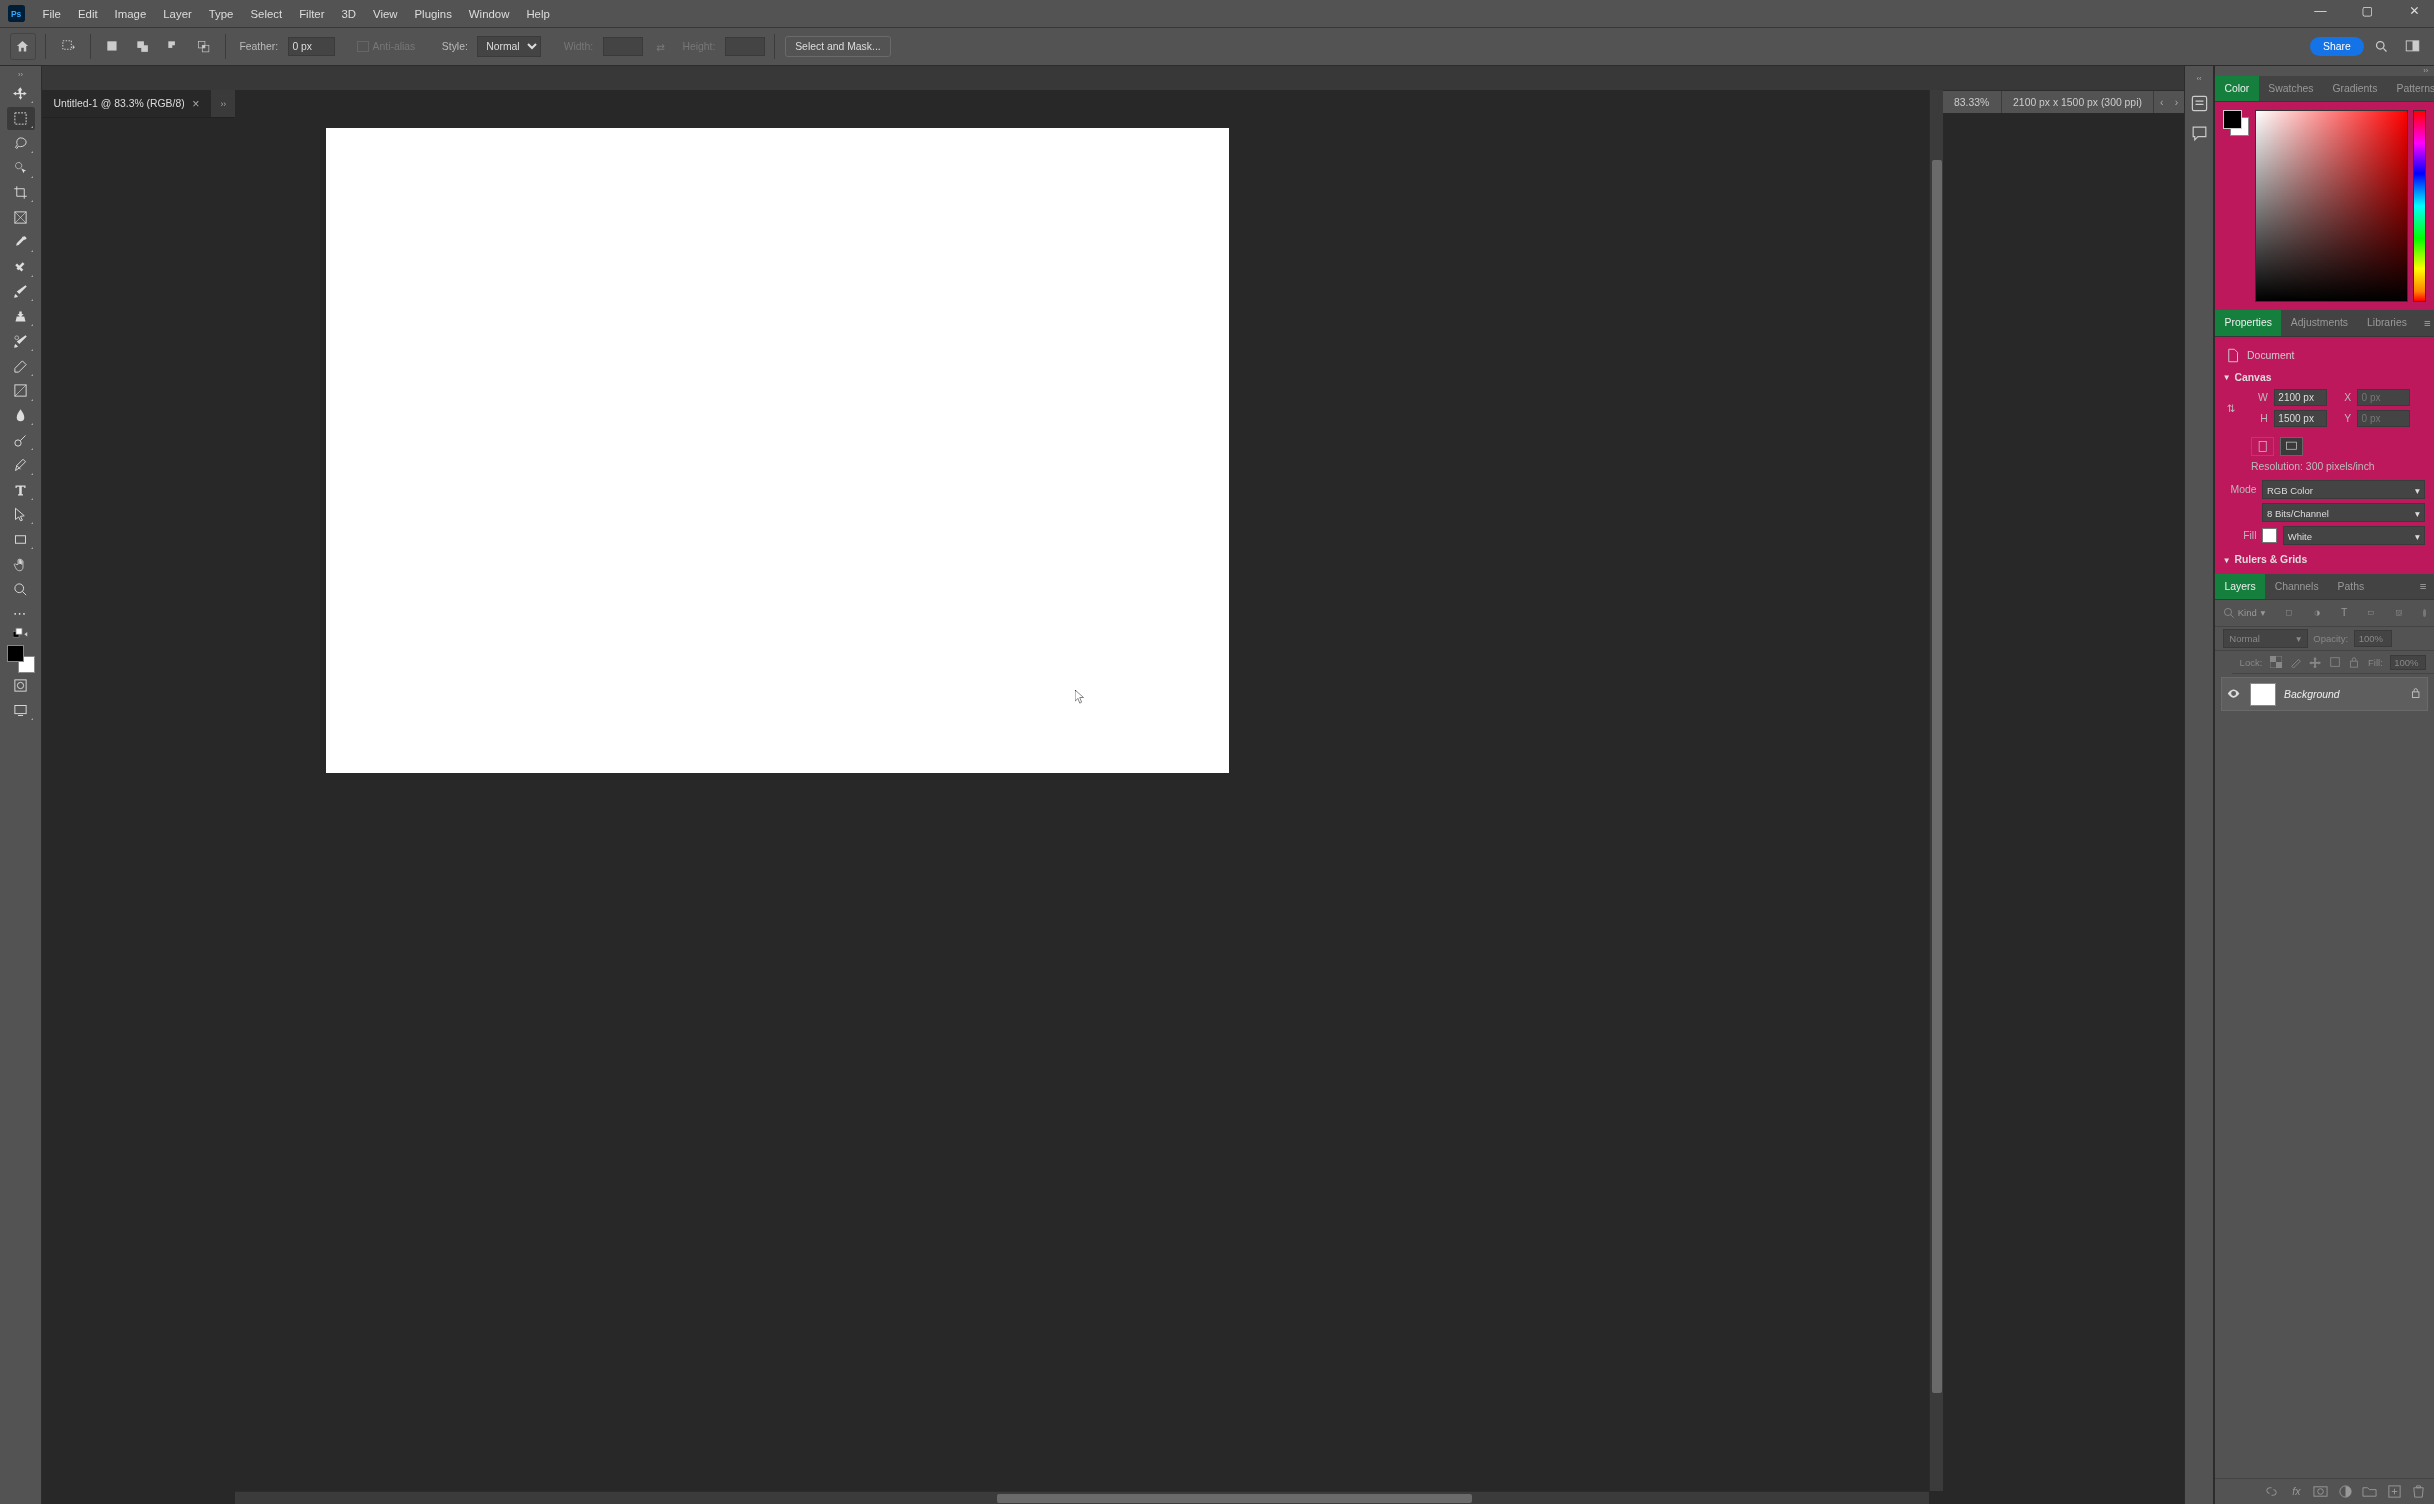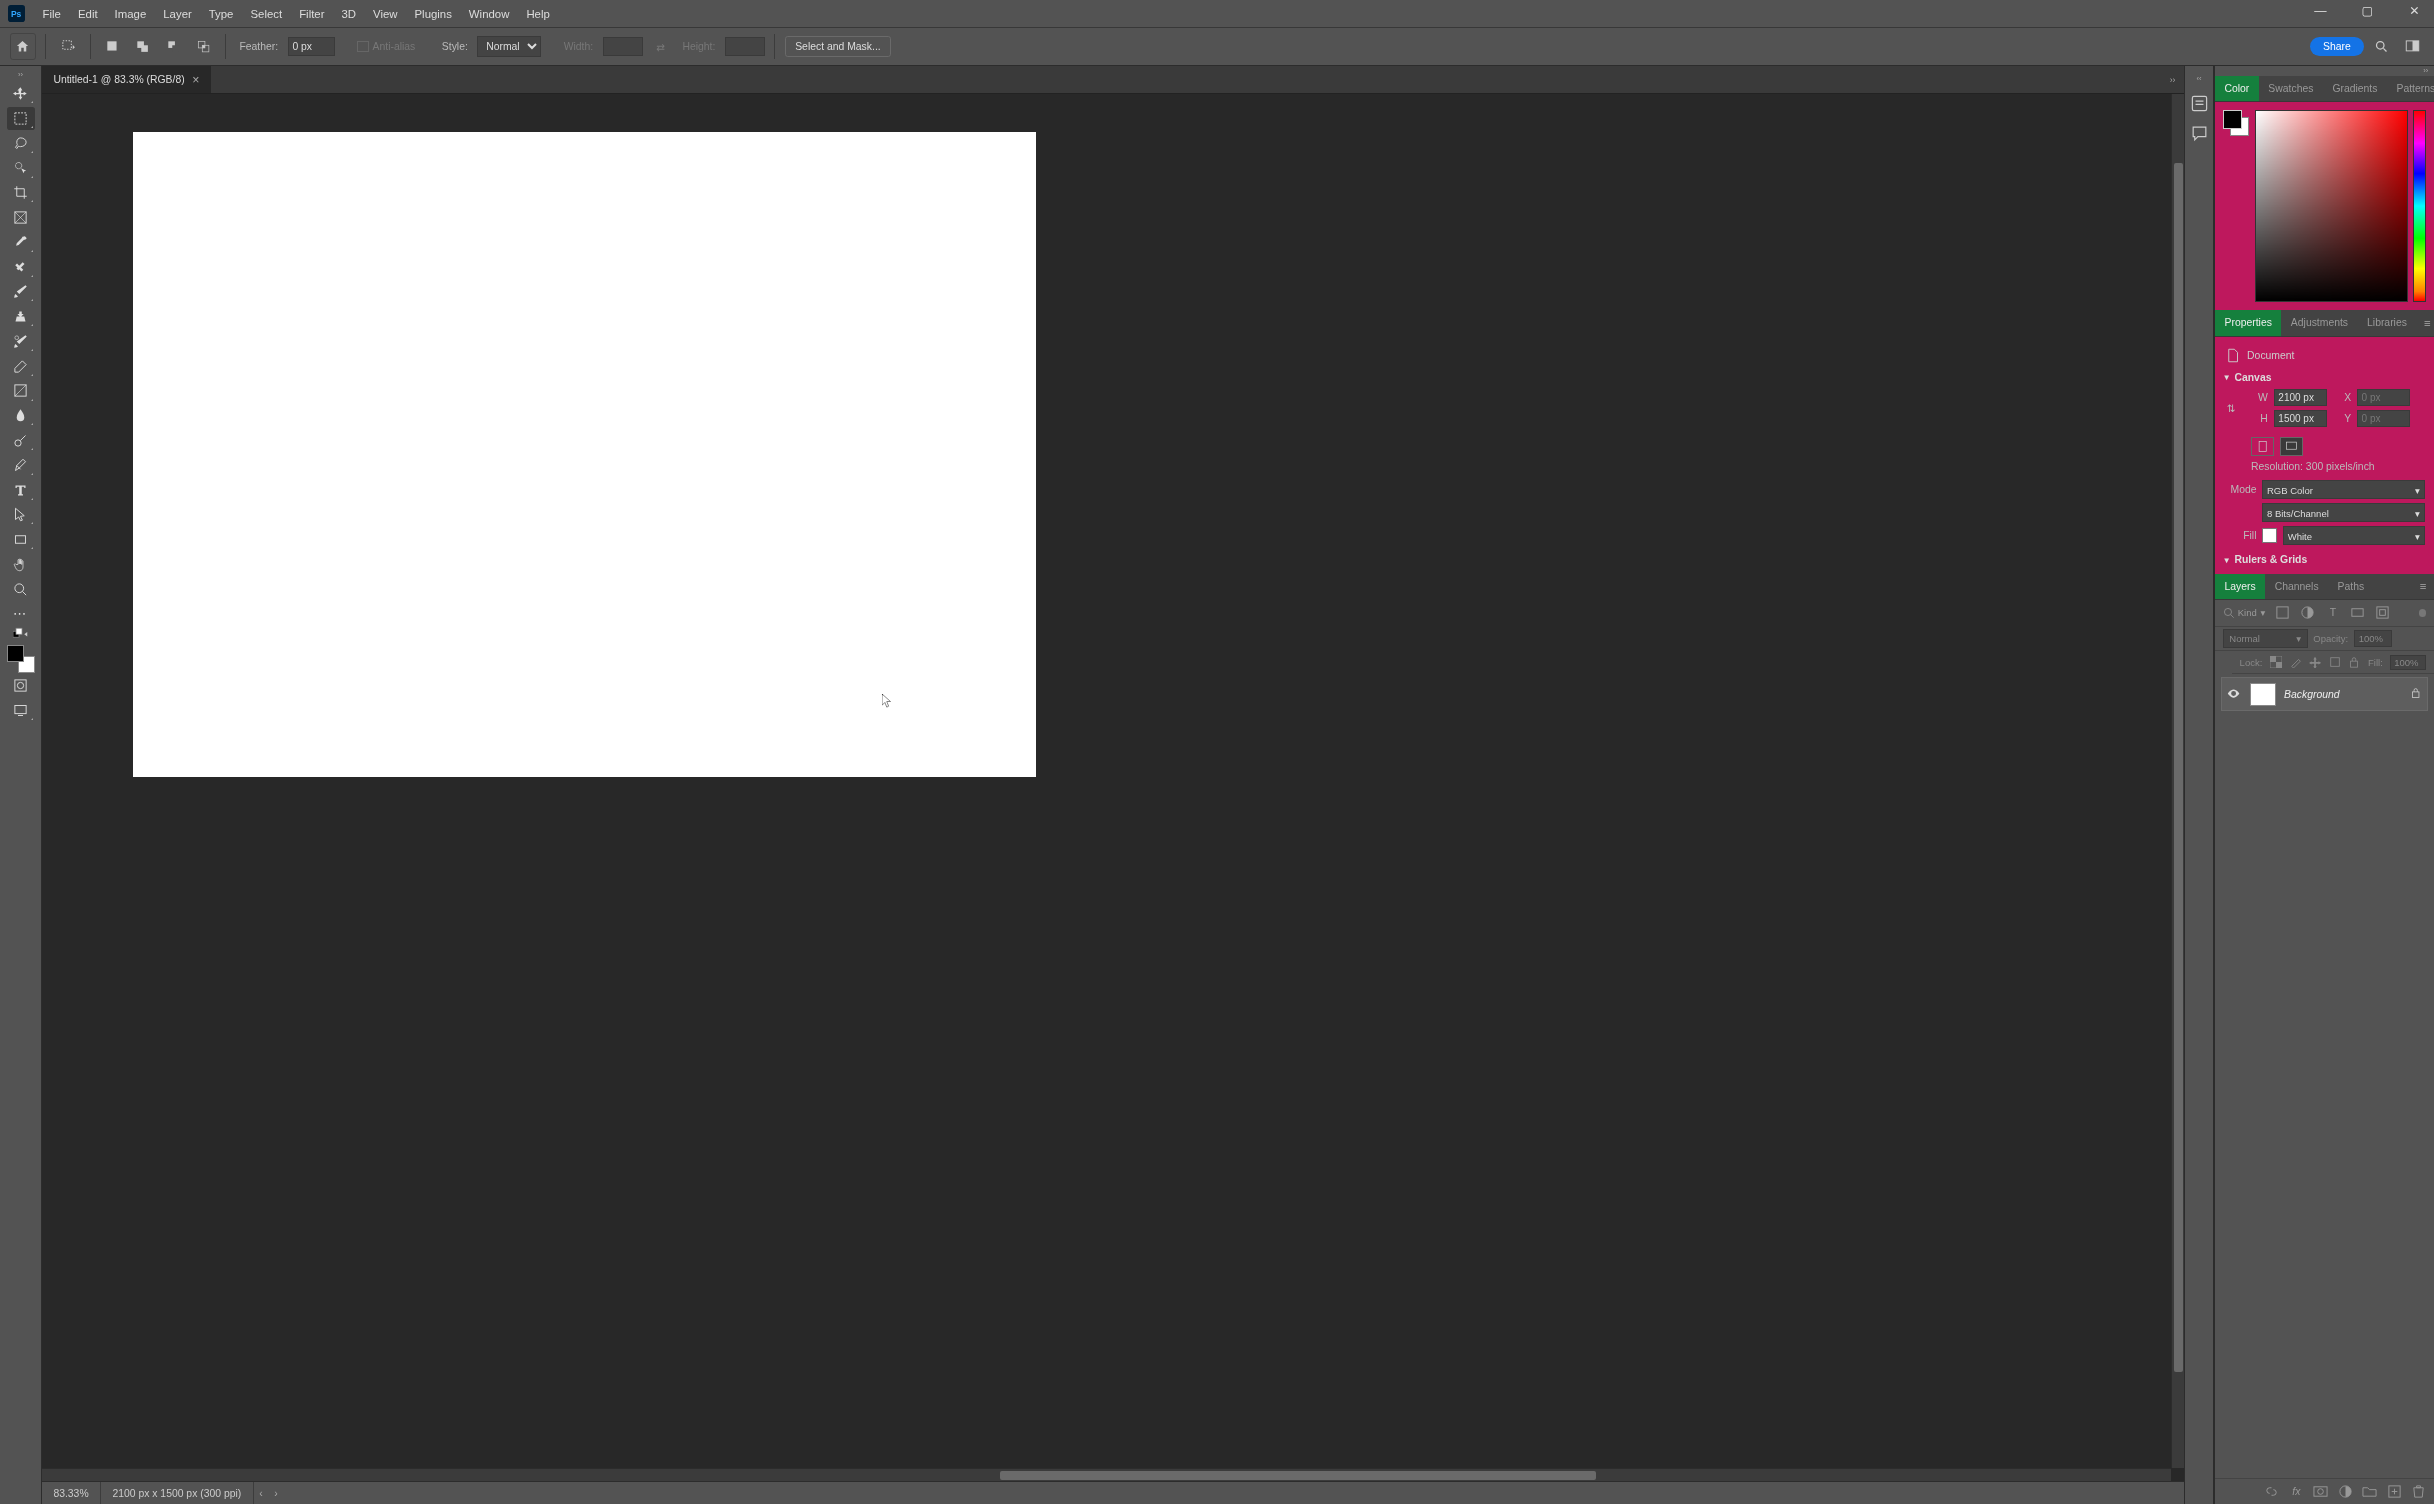--- a/index.html
+++ b/index.html
@@ -33,21 +33,21 @@
 .toolbar .tool { width:28px; height:23px; display:flex;align-items:center;justify-content:center; margin:0.9px 0; color:#ddd; position:relative;}
 .toolbar .tool.active{ background:#3a3a3a; border-radius:2.8px;}
 .toolbar .tool svg{ width:15px; height:15px; }
 .toolbar .t-tri::after{ content:""; position:absolute; right:1.9px; bottom:1.9px; width:0;height:0; border-left:2.8px solid transparent; border-bottom:2.8px solid #aaa;}
 .toolbar .collapse{ width:100%; text-align:center; color:#aaa; height:11.4px; font-size:7.6px;}
 .toolbar .fgbg { position:relative; width:28px; height:28px; margin-top:3.8px;}
 .toolbar .fgbg .fg{ position:absolute; top:0;left:0; width:17px;height:17px; background:#000; border:0.9px solid #888;}
 .toolbar .fgbg .bg{ position:absolute; bottom:0;right:0; width:17px;height:17px; background:#fff; border:0.9px solid #888;}
 
 
-.docarea{ flex:1; display:flex; flex-direction:column; background:#282828; min-width:0;}
+.docarea{ flex:1; display:flex; flex-direction:row; background:#282828; min-width:0;margin-top:24px;}
 .tabstrip { height:28px; background:#3a3a3a; display:flex; align-items:stretch; border-bottom:0.9px solid #222;}
 .tabstrip .doc-tab{ background:#282828; display:flex;align-items:center; padding:0 11.4px; color:#ddd; font-size:10.4px; gap:7.6px; border-right:0.9px solid #3a3a3a;}
 .tabstrip .doc-tab .close{ font-size:12.3px; color:#aaa;}
 .tabstrip .expand{ margin-left:auto; width:23px; display:flex; align-items:center; justify-content:center; color:#aaa; font-size:8.5px;}
 .canvaswrap{ flex:1; position:relative; overflow:hidden; background:#282828;}
 .canvas{ position:absolute; background:#fff; }
 .scroll-h{ position:absolute; bottom:0; left:0; right:13.2px; height:13.2px; background:#3b3b3b; border-top:0.9px solid #2c2c2c;}
 .scroll-h .thumb{ position:absolute; top:1.9px; height:9.5px; background:#6a6a6a; border-radius:1.9px;}
 .scroll-v{ position:absolute; top:0; bottom:13.2px; right:0; width:13.2px; background:#3b3b3b; border-left:0.9px solid #2c2c2c;}
 .scroll-v .thumb{ position:absolute; left:1.9px; width:9.5px; background:#6a6a6a; border-radius:1.9px;}
@@ -93,21 +93,21 @@
 .proppanel .orient{ display:flex; gap:5.7px; margin:5.7px 0 5.7px 26.5px;}
 .proppanel .orient .ob{ width:23px;height:19px;border:0.9px solid #666; display:flex;align-items:center;justify-content:center;}
 .proppanel .orient .ob.active{ background:#3a3a3a;}
 .proppanel .res{ margin:5.7px 0 7.6px 26.5px; color:#bbb;}
 .proppanel .mrow{ display:flex; align-items:center; gap:5.7px; margin:3.8px 0;}
 .proppanel .mrow label{ width:32px; text-align:right; color:#bbb;}
 .proppanel .swatch{ width:15px;height:15px;background:#fff;border:0.9px solid #777;}
 
 
 .layerspanel{ flex:1; display:flex; flex-direction:column; min-height:0;}
-.lyr-filters{ height:26.5px; display:flex; align-items:center; padding:0 7.6px; gap:10px; border-bottom:0.9px solid #444;}
+.lyr-filters{ height:26.5px; display:flex; align-items:center; padding:0 7.6px; gap:21px; border-bottom:0.9px solid #444;}
 .lyr-filters .kind{ flex:0 0 auto; display:flex;align-items:center; gap:3.8px; color:#999; font-size:9.5px;}
 .lyr-filters .ficon{ width:15px;height:15px; display:flex;align-items:center;justify-content:center; color:#999;}
 .lyr-filters .toggle{ width:7.6px;height:7.6px;border-radius:50%;background:#777; margin-left:auto;}
 .lyr-blend{ height:24.6px; display:flex;align-items:center; padding:0 7.6px; gap:5.7px; border-bottom:0.9px solid #444;}
 .lyr-blend .sel{ background:#444;border:0.9px solid #3a3a3a;color:#888;height:19px;font-size:9.5px;padding:1.9px 5.7px; display:flex; justify-content:space-between; align-items:center; flex:1;}
 .lyr-blend label{ color:#888;font-size:9.5px;}
 .lyr-blend input{ background:#444;border:0.9px solid #3a3a3a;color:#888;height:17px;width:38px;font-size:9.5px;padding:0 3.8px;}
 .lyr-lock{ height:23px; display:flex;align-items:center; padding:0 7.6px; gap:7.6px; color:#888; font-size:9.5px; border-bottom:0.9px solid #444;margin-left:17px;}
 .lyr-lock .licon{ width:13.2px;height:13.2px;}
 .lyr-list{ flex:1; background:#535353; overflow:auto;}

